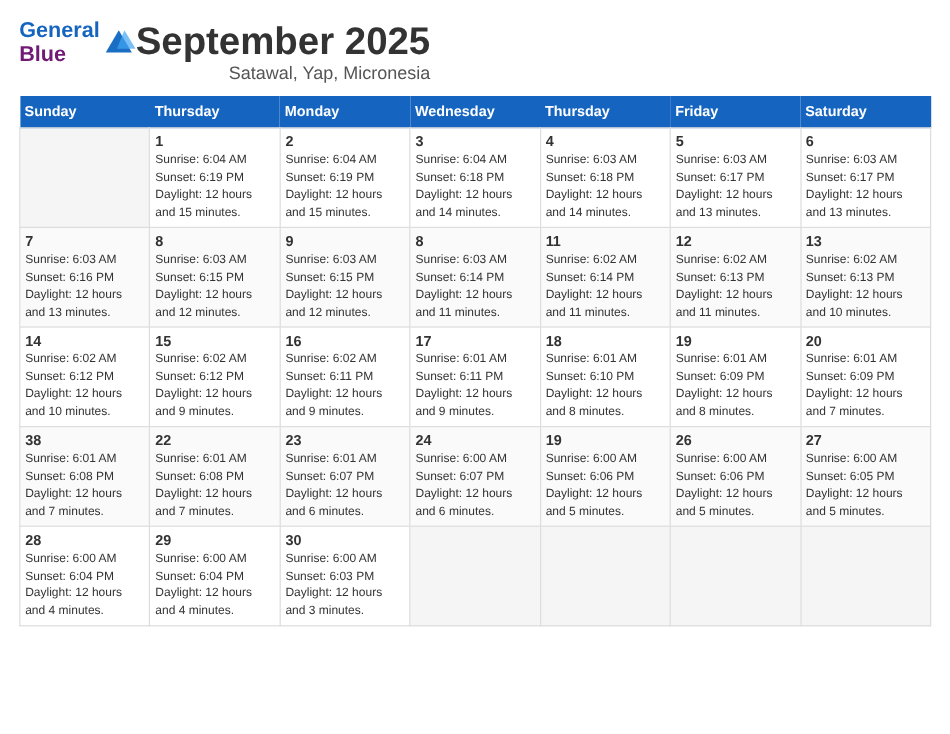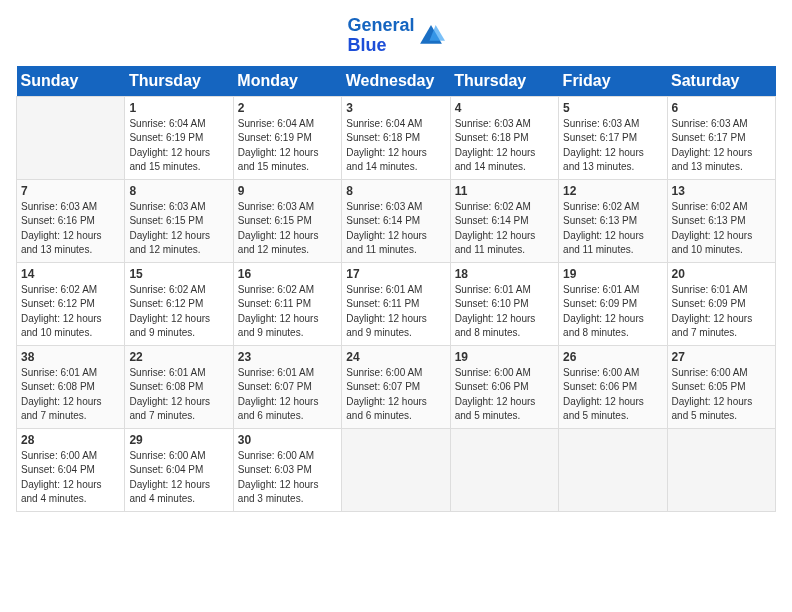--- a/index.html
+++ b/index.html
@@ -6,21 +6,21 @@
     body {
       font-family: Arial, sans-serif;
       background: #fff;
       width: 792px;
       min-height: 612px;
       padding: 16px;
     }
     .header {
       display: flex;
       align-items: flex-start;
-      justify-content: center;
+      justify-content: flex-start;
       margin-bottom: 10px;
     }
     .logo {
       display: flex;
       align-items: center;
       gap: 2px;
     }
     .logo-text {
       font-size: 18px;
       font-weight: bold;
@@ -51,21 +51,21 @@
     table {
       width: 100%;
       border-collapse: collapse;
       font-size: 11px;
     }
     thead tr th {
       background: #1565c0;
       color: #fff;
       padding: 6px 4px;
       text-align: left;
-      font-size: 16px;
+      font-size: 12px;
       font-weight: bold;
     }
     tbody tr td {
       border: 1px solid #ddd;
       vertical-align: top;
       padding: 4px 4px;
       width: calc(100% / 7);
       min-height: 70px;
       color: #333;
       background: #fff;
@@ -89,28 +89,32 @@
     }
   </style>
 </head>
 <body>
 
 <div class="header">
   <div class="logo">
     <div>
       <div style="display:flex;align-items:center;">
         <div class="logo-text">
-          <span>General</span><br><span style="color:#1d4ed8;">Blue</span>
+          <span>General</span><br><span style="color:#701a75;">Blue</span>
         </div>
         <svg class="logo-icon" viewBox="0 0 36 36" xmlns="http://www.w3.org/2000/svg">
           <polygon points="18,4 32,28 4,28" fill="#1a6fc4"></polygon>
           <polygon points="24,4 36,24 16,24" fill="#42a5f5" opacity="0.7"></polygon>
         </svg>
       </div>
     </div>
+  </div>
+  <div class="title-block">
+    <h1>September 2025</h1>
+    <h2>Satawal, Yap, Micronesia</h2>
   </div>
 </div>
 
 <table>
   <thead>
     <tr>
     <th>Sunday</th>
         <th>Thursday</th>
         <th>Monday</th>
         <th>Wednesday</th>

